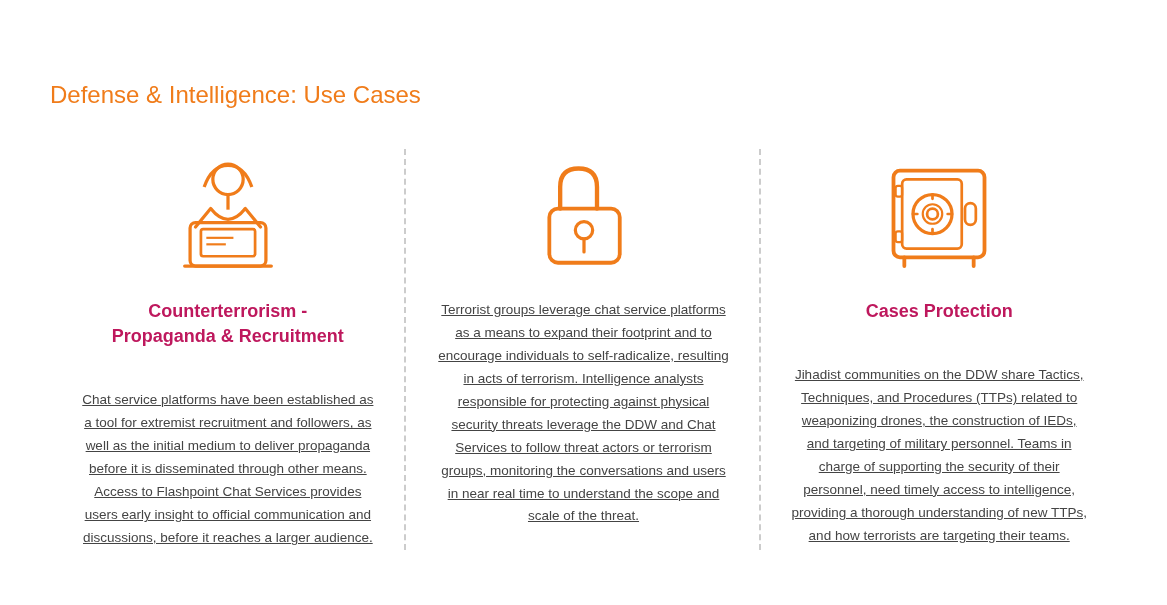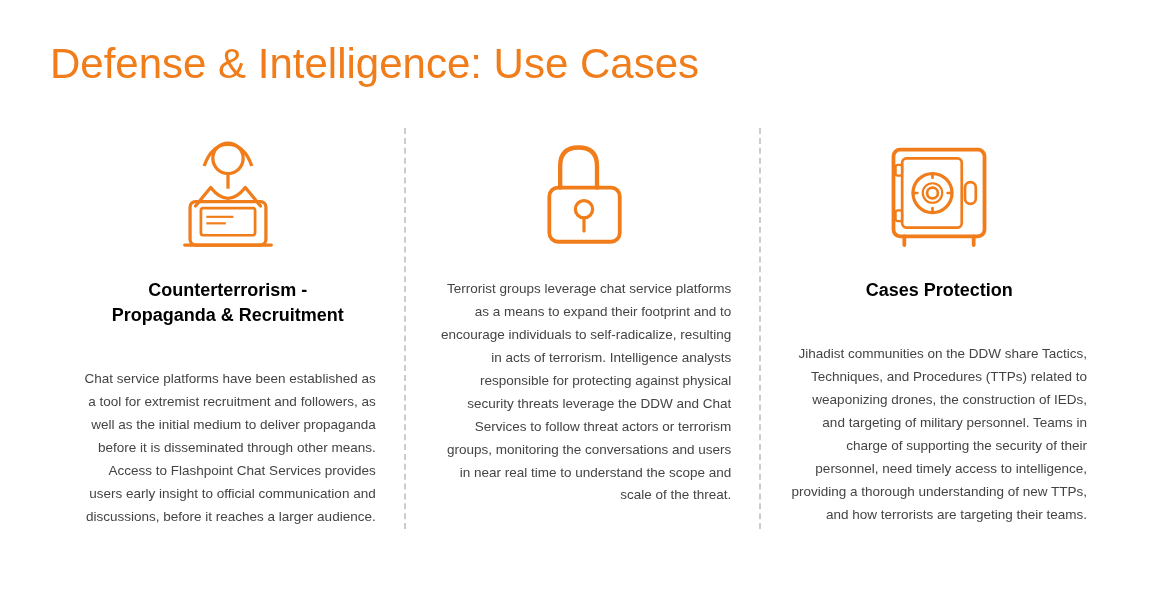--- a/index.html
+++ b/index.html
@@ -11,23 +11,24 @@
     body {
       font-family: Arial, sans-serif;
       background: #ffffff;
       width: 1167px;
       min-height: 605px;
       padding: 40px 50px;
     }
 
     .page-title {
       color: #f07c1a;
-      font-size: 42px;
+      font-size: 24px;
       font-weight: 400;
       margin-bottom: 40px;
+      margin-top: 41px;
     }
 
     .columns-container {
       display: flex;
       flex-direction: row;
       width: 100%;
       position: relative;
     }
 
     .column {
@@ -58,32 +59,33 @@
     }
 
     .icon-area svg {
       width: 100%;
       height: 100%;
     }
 
     .use-case-title {
       font-size: 18px;
       font-weight: 700;
-      color: #000000;
+      color: #be185d;
       text-align: center;
       margin-bottom: 40px;
       line-height: 1.4;
     }
 
     .use-case-description {
       font-size: 13.5px;
       color: #444;
       line-height: 1.7;
-      text-align: right;
+      text-align: center;
       width: 100%;
+      text-decoration: underline;
     }
   </style>
 </head>
 <body>
 
 <h1 class="page-title">Defense &amp; Intelligence: Use Cases</h1>
 
 <div class="columns-container">
 
   <div class="column">

